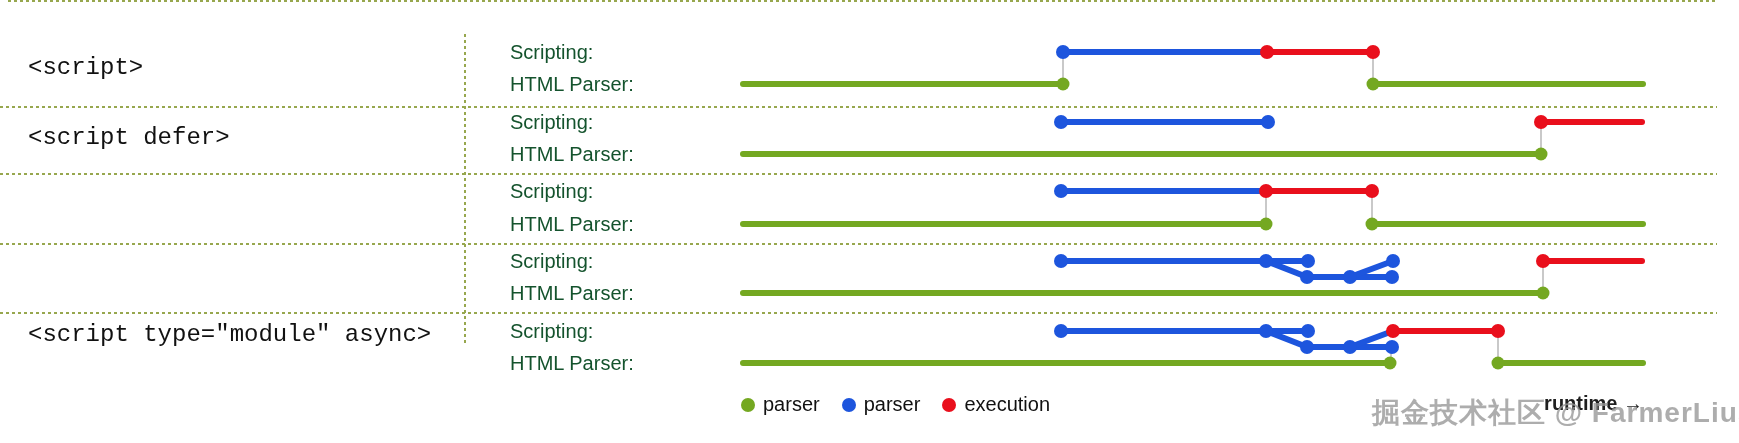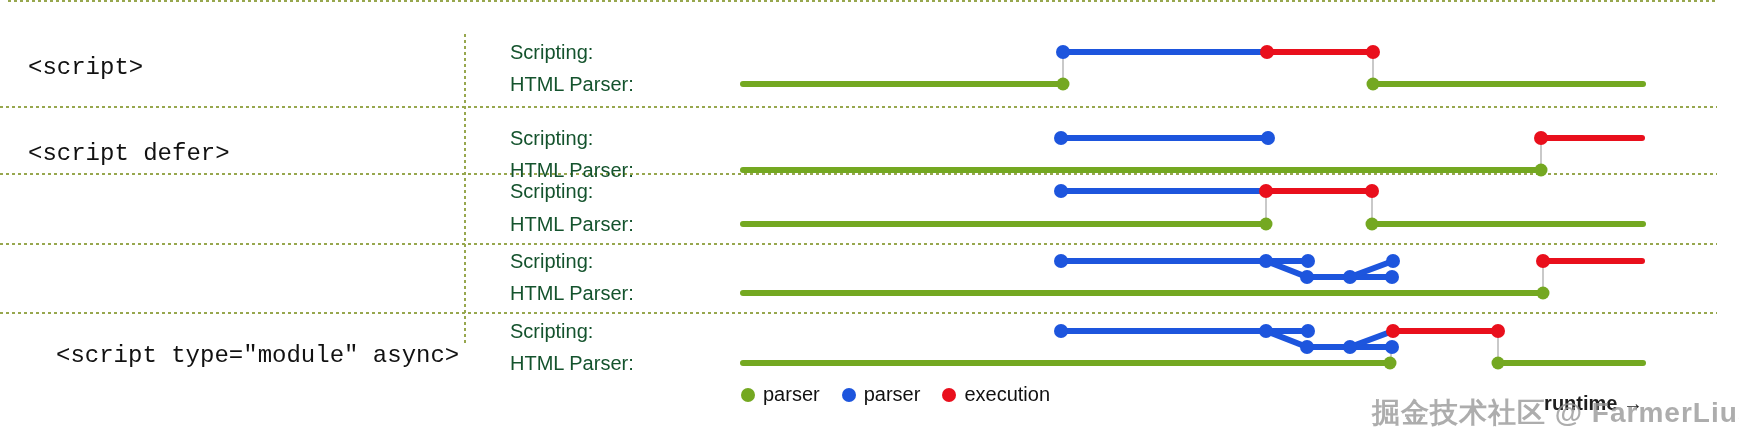--- a/index.html
+++ b/index.html
@@ -21,21 +21,21 @@
     position:absolute;left:28px;
     font-family:"Liberation Mono","DejaVu Sans Mono",monospace;
     font-size:24px;color:#111;white-space:nowrap;line-height:30px;
   }
   .rail{
     position:absolute;left:510px;font-size:20px;color:#14532d;
     line-height:26px;white-space:nowrap;
   }
   .tl-svg{position:absolute;left:743px;top:0;overflow:visible;}
   .legend{
-    position:absolute;left:741px;top:383px;display:flex;align-items:flex-end;gap:22px;
+    position:absolute;left:741px;top:393px;display:flex;align-items:flex-end;gap:22px;
   }
   .legend-item{display:flex;align-items:center;gap:8px;}
   .ldot{width:14px;height:14px;border-radius:50%;display:inline-block;}
   .legend-label{font-size:20px;color:#111;}
   .runtime{
     position:absolute;right:96px;top:392px;font-size:20px;font-weight:700;color:#1f1f1f;
     z-index:2;white-space:nowrap;
   }
   .watermark{
     position:absolute;left:1372px;top:394px;font-size:28px;font-weight:700;
@@ -65,21 +65,21 @@
           <line x1="320" x2="524" y1="42" y2="42" stroke="#1d55dd" stroke-width="6" stroke-linecap="round"></line>
           <line x1="524" x2="630" y1="42" y2="42" stroke="#e90f1c" stroke-width="6" stroke-linecap="round"></line>
           <line x1="630" x2="900" y1="74" y2="74" stroke="#74a821" stroke-width="6" stroke-linecap="round"></line>
           <circle cx="320" cy="42" r="7" fill="#1d55dd"></circle>
           <circle cx="524" cy="42" r="7" fill="#e90f1c"></circle>
           <circle cx="630" cy="42" r="7" fill="#e90f1c"></circle>
           <circle cx="320" cy="74" r="6.5" fill="#74a821"></circle>
           <circle cx="630" cy="74" r="6.5" fill="#74a821"></circle>
         </svg>
       </div>
-      <div class="row" style="top: 122px; height: 67px;">
+      <div class="row" style="top: 106px; height: 67px;">
         <span class="row-label" style="top: 17px;">&lt;script defer&gt;</span>
         <span class="rail" style="top: 3px;">Scripting:</span>
         <span class="rail" style="top: 35px;">HTML Parser:</span>
         <svg class="tl-svg" width="900" height="67">
           <line x1="798" x2="798" y1="16" y2="48" stroke="#c9c9c9" stroke-width="2"></line>
           <line x1="0" x2="798" y1="48" y2="48" stroke="#74a821" stroke-width="6" stroke-linecap="round"></line>
           <line x1="318" x2="525" y1="16" y2="16" stroke="#1d55dd" stroke-width="6" stroke-linecap="round"></line>
           <line x1="798" x2="899" y1="16" y2="16" stroke="#e90f1c" stroke-width="6" stroke-linecap="round"></line>
           <circle cx="318" cy="16" r="7" fill="#1d55dd"></circle>
           <circle cx="525" cy="16" r="7" fill="#1d55dd"></circle>
@@ -121,21 +121,21 @@
           <circle cx="565" cy="18" r="7" fill="#1d55dd"></circle>
           <circle cx="650" cy="18" r="7" fill="#1d55dd"></circle>
           <circle cx="564" cy="34" r="7" fill="#1d55dd"></circle>
           <circle cx="607" cy="34" r="7" fill="#1d55dd"></circle>
           <circle cx="649" cy="34" r="7" fill="#1d55dd"></circle>
           <circle cx="800" cy="18" r="7" fill="#e90f1c"></circle>
           <circle cx="800" cy="50" r="6.5" fill="#74a821"></circle>
         </svg>
       </div>
       <div class="row" style="top: 312px; height: 69px;">
-        <span class="row-label" style="top: 29px; margin-left: 28px;">&lt;script type=″module″ async&gt;</span>
+        <span class="row-label" style="top: 8px;">&lt;script type=″module″ async&gt;</span>
         <span class="rail" style="top: 6px;">Scripting:</span>
         <span class="rail" style="top: 38px;">HTML Parser:</span>
         <svg class="tl-svg" width="900" height="69">
           <line x1="648" x2="648" y1="35" y2="51" stroke="#c9c9c9" stroke-width="2"></line>
           <line x1="755" x2="755" y1="19" y2="51" stroke="#c9c9c9" stroke-width="2"></line>
           <line x1="0" x2="647" y1="51" y2="51" stroke="#74a821" stroke-width="6" stroke-linecap="round"></line>
           <line x1="318" x2="523" y1="19" y2="19" stroke="#1d55dd" stroke-width="6" stroke-linecap="round"></line>
           <line x1="523" x2="565" y1="19" y2="19" stroke="#1d55dd" stroke-width="6" stroke-linecap="round"></line>
           <line x1="523" x2="564" y1="19" y2="35" stroke="#1d55dd" stroke-width="6" stroke-linecap="round"></line>
           <line x1="564" x2="649" y1="35" y2="35" stroke="#1d55dd" stroke-width="6" stroke-linecap="round"></line>

